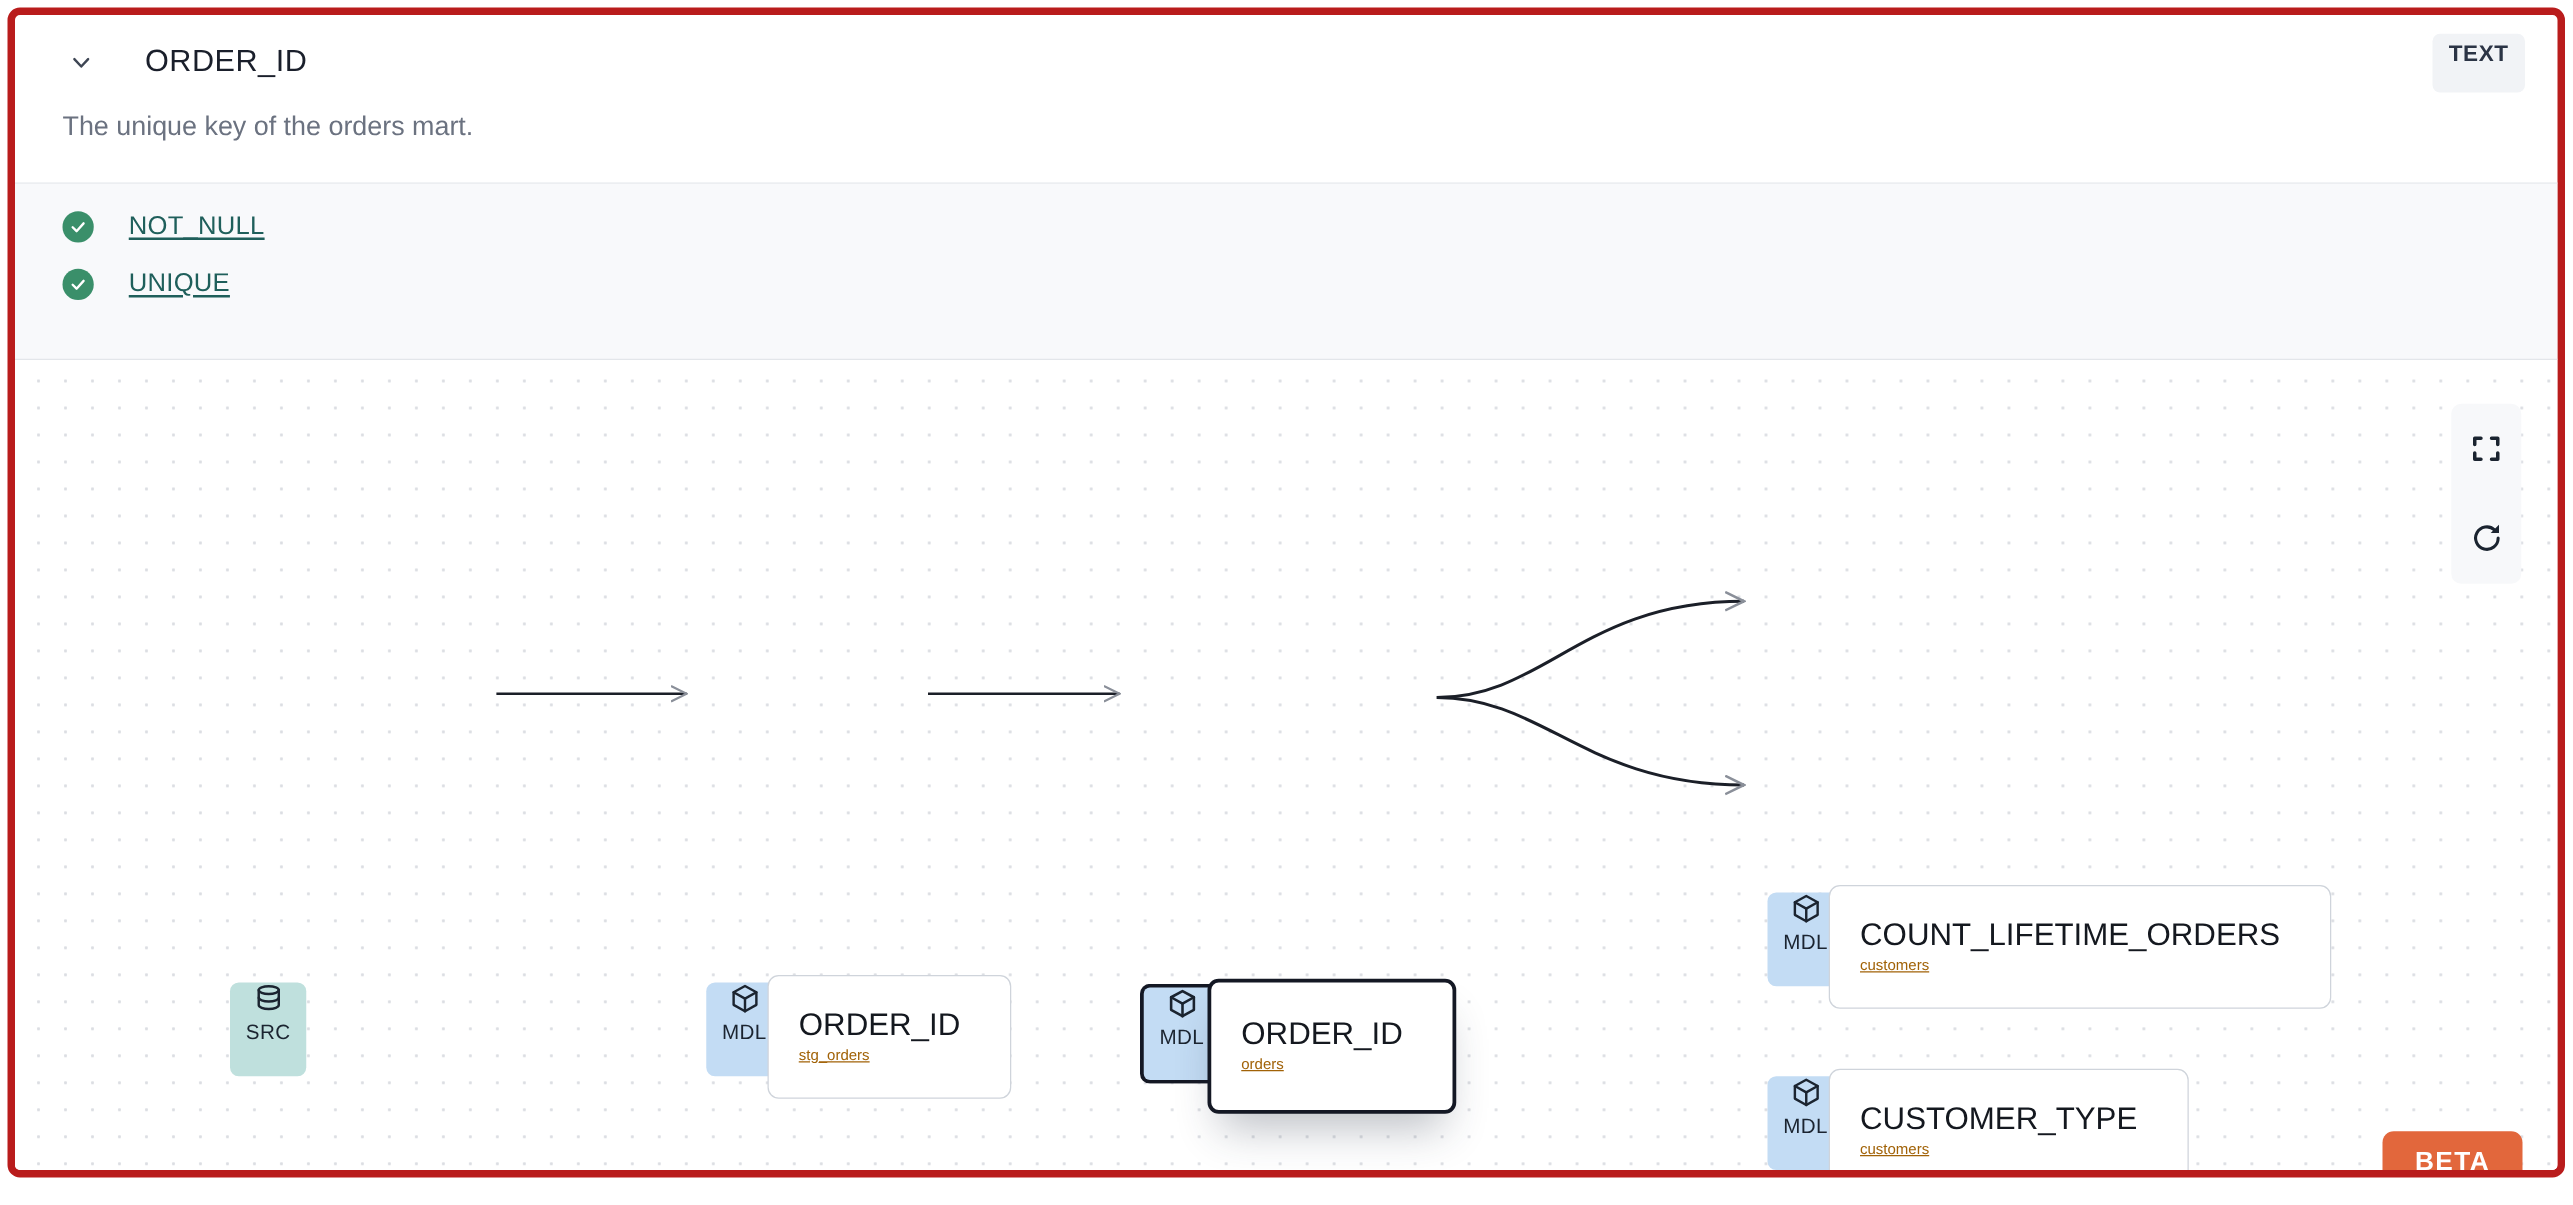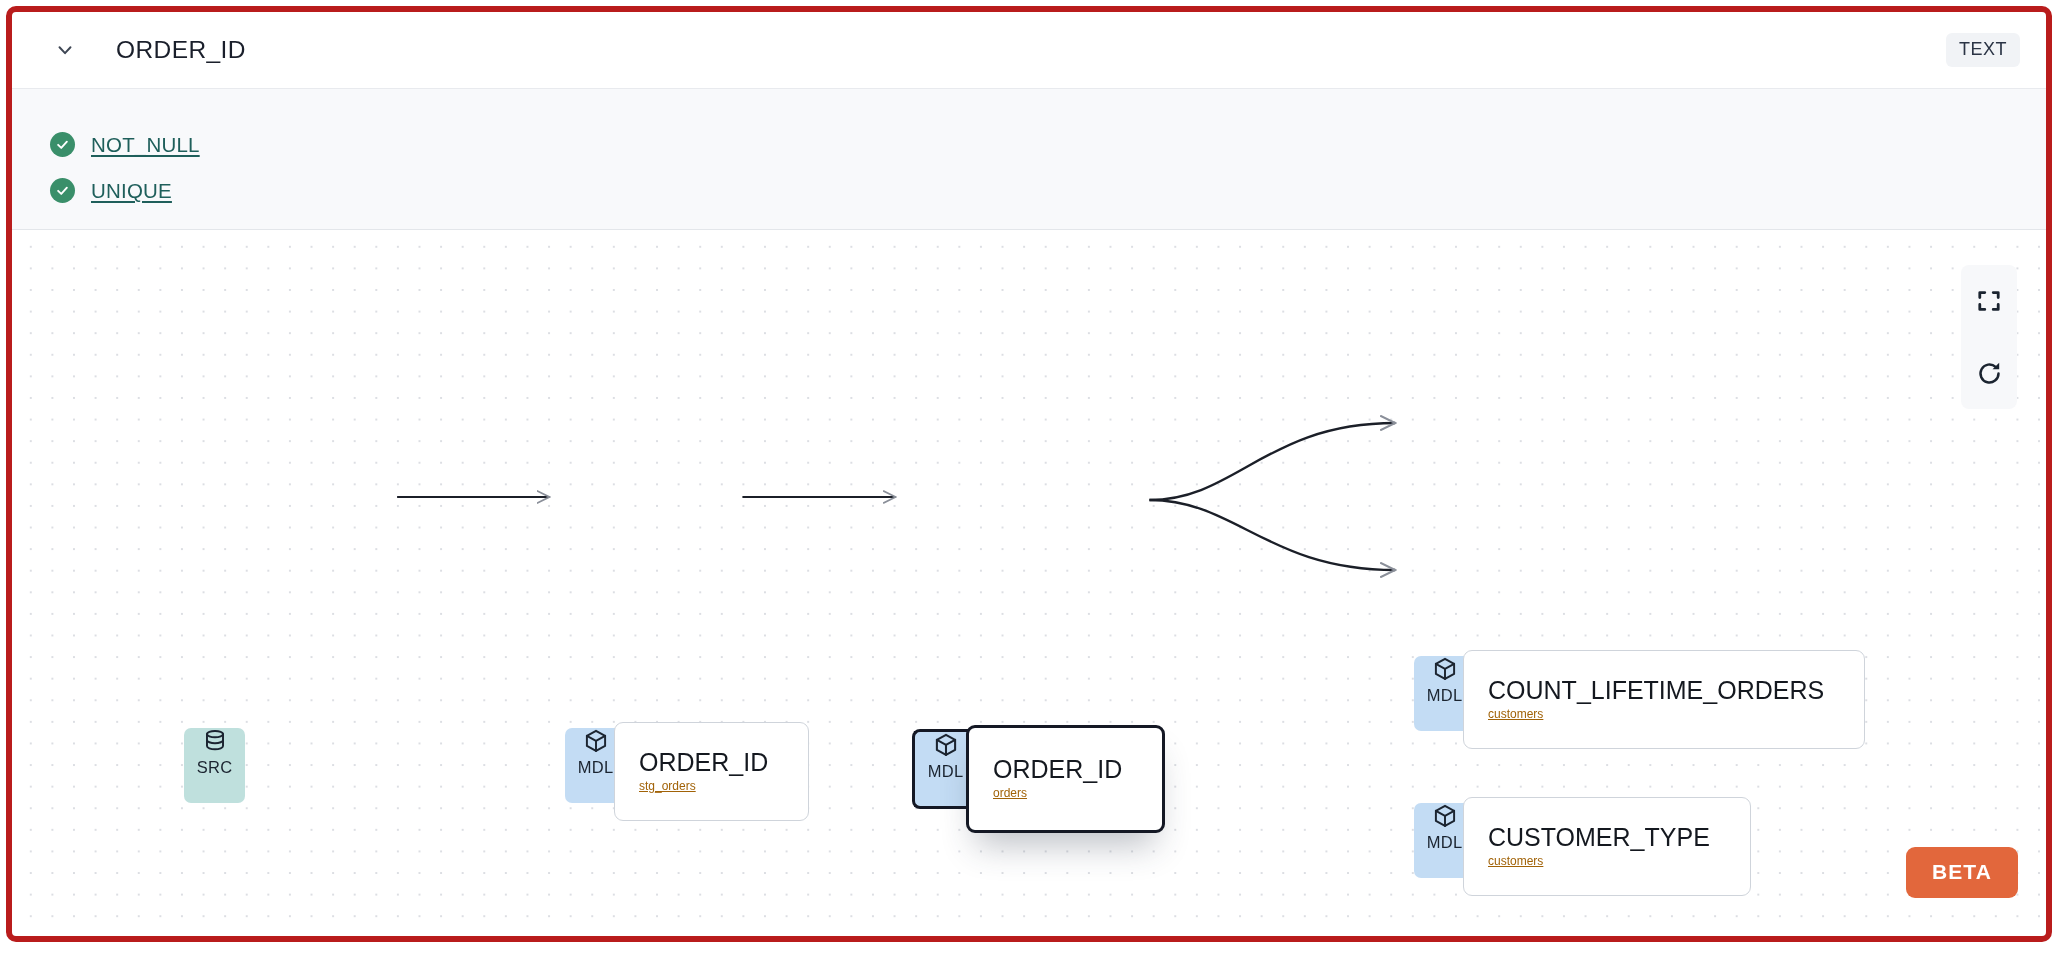--- a/index.html
+++ b/index.html
@@ -52,46 +52,47 @@
     font-weight: 400;
     white-space: nowrap;
   }
 
   .type-badge {
     margin-left: auto;
     background: #f1f3f6;
     color: #2b3445;
     font-size: 18px;
     letter-spacing: 0.5px;
-    padding: 6px 13px 7px;
+    padding: 6px 13px 20px;
     border-radius: 6px;
     white-space: nowrap;
+    font-weight: bold;
   }
 
   
   .description {
     padding: 0 38px 30px 38px;
     font-size: 21.5px;
     color: #6b7280;
     line-height: 1.3;
   }
 
   
   .tests {
     background: #f8f9fb;
     border-top: 1px solid #e8eaee;
     border-bottom: 1px solid #e3e6ea;
     padding: 22px 38px 26px 38px;
   }
 
   .test-row {
     display: flex;
-    align-items: flex-end;
+    align-items: flex-start;
     height: 46px;
-    gap: 16px;
+    gap: 28px;
   }
 
   .check-icon {
     width: 25px;
     height: 25px;
     border-radius: 50%;
     background: #3a8f6a;
     display: flex;
     align-items: center;
     justify-content: center;
@@ -260,20 +261,21 @@
   <div class="header">
     <div class="chevron-btn">
       <svg width="22" height="22" viewBox="0 0 24 24" fill="none" stroke="#3e4654" stroke-width="2.1" stroke-linecap="round" stroke-linejoin="round">
         <polyline points="6 9 12 15.5 18 9"></polyline>
       </svg>
     </div>
     <div class="page-title">ORDER_ID</div>
     <div class="type-badge">TEXT</div>
   </div>
 
+  <div class="description">The unique key of the orders mart.</div>
 
   <div class="tests">
     <div class="test-row">
       <span class="check-icon">
         <svg width="15" height="15" viewBox="0 0 24 24" fill="none" stroke="#ffffff" stroke-width="3" stroke-linecap="round" stroke-linejoin="round">
           <polyline points="5 12.5 10 17.5 19 7.5"></polyline>
         </svg>
       </span>
       <a class="test-link">NOT_NULL</a>
     </div>

